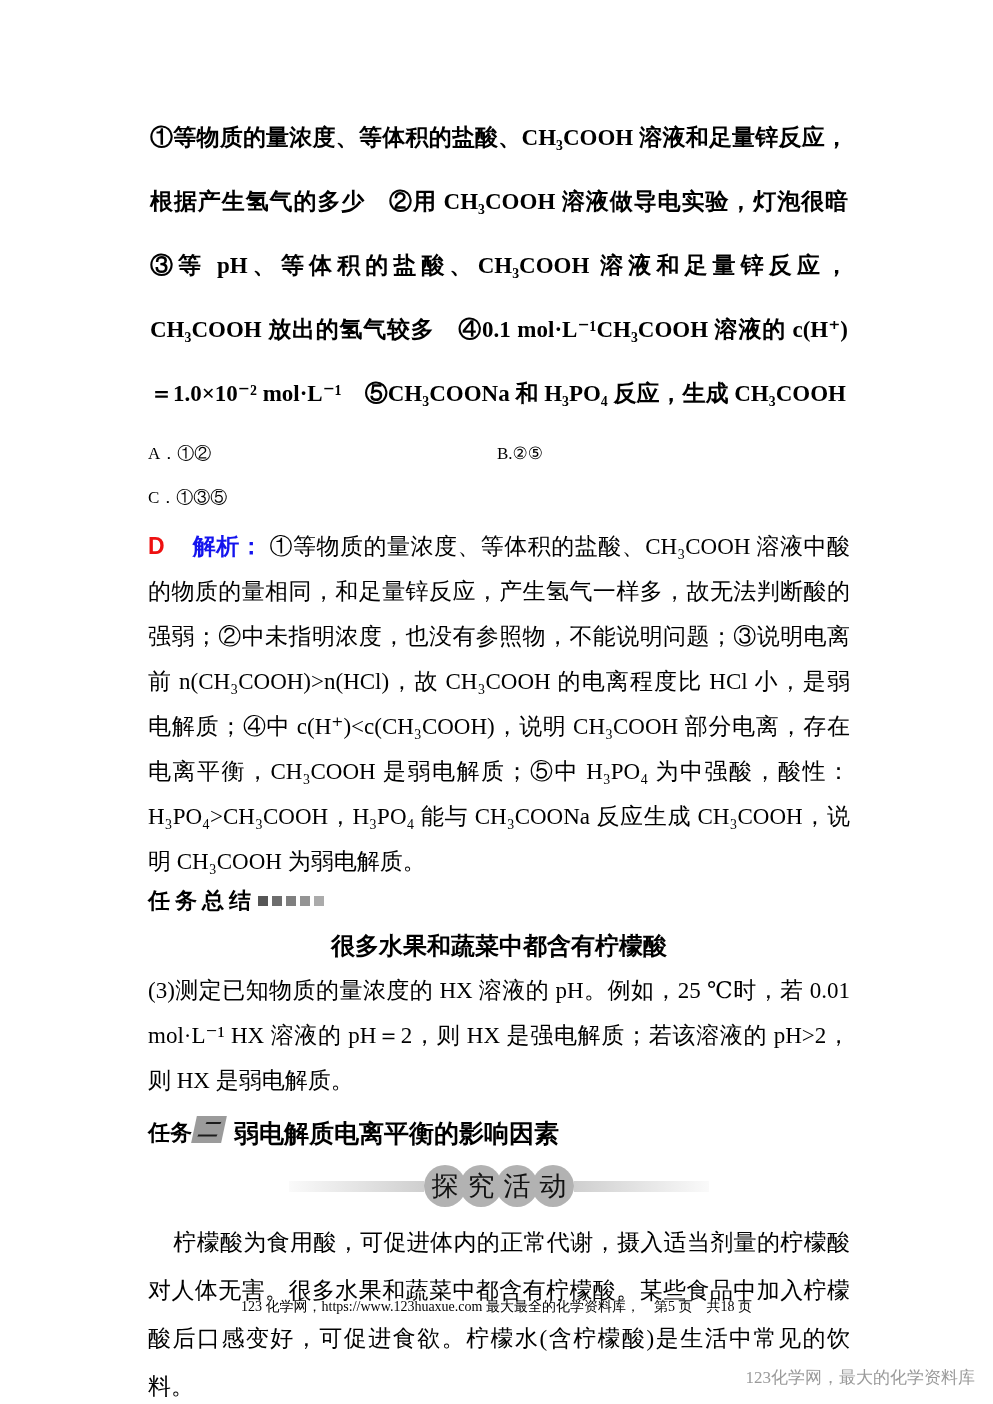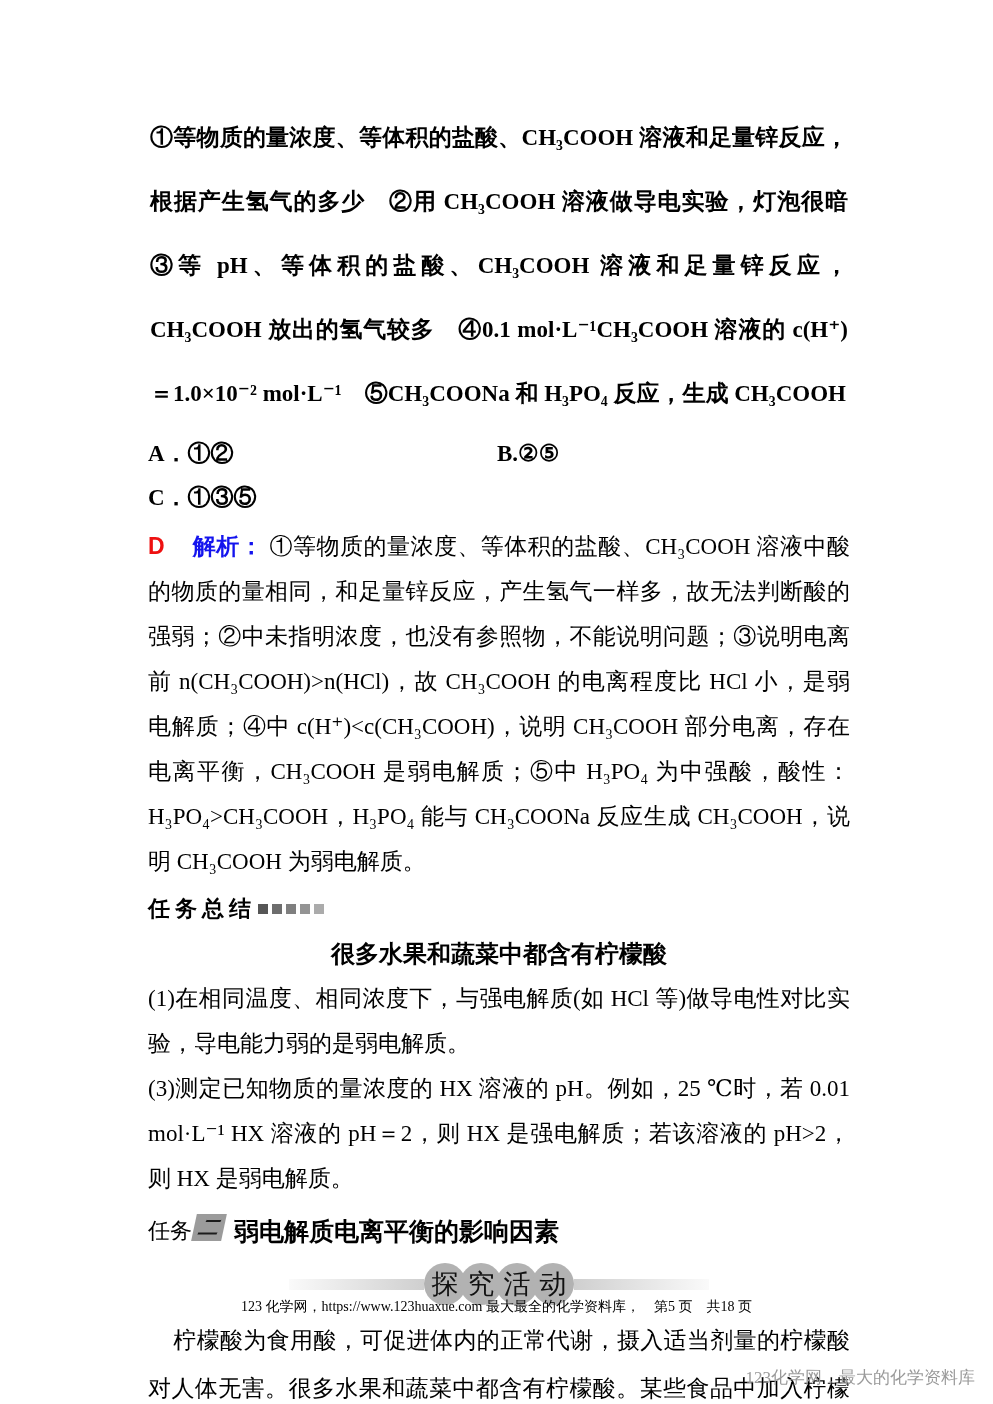--- a/index.html
+++ b/index.html
@@ -17,41 +17,41 @@
   }
   
   .stem{
     margin:2px;
     font-size:23px;line-height:64px;
     font-weight:700;
     text-align:justify;
   }
   .options{
     margin-top:6px;
-    font-size:23px;font-weight:700;
+    font-size:17px;font-weight:400;
   }
   .opt-row{display:flex;line-height:44px;}
   .opt-cell-left{width:349px;}
   .opt-cell-right{flex:1;}
   
   .analysis{
     margin:4px 0 0 0;
     font-size:23px;line-height:45px;
     text-align:justify;
   }
   .answer-letter{
     font-weight:700;margin-right:22px;
     font-family:"Liberation Sans","DejaVu Sans",sans-serif;
   }
   .analysis-label{
     font-weight:700;
     font-family:Liberation Serif, serif;
   }
   .task-summary-row{
-    margin-top:8px;
+    margin-top:0;
     display:flex;align-items:center;
     font-family:"Liberation Sans","DejaVu Sans",sans-serif;
     font-size:22px;font-weight:700;letter-spacing:5px;
     line-height:34px;
   }
   .squares{display:flex;align-items:center;margin-left:2px;}
   .squares i{display:inline-block;width:10px;height:10px;margin-right:4px;}
   .sq1{background:#565656;} .sq2{background:#6d6d6d;} .sq3{background:#7f7f7f;}
   .sq4{background:#949494;} .sq5{background:#ababab;}
   .method-heading{
@@ -65,21 +65,21 @@
     font-size:23px;line-height:45px;
     text-align:justify;
   }
   .task2-row{
     margin-top:10px;
     display:flex;align-items:center;
     line-height:40px;
   }
   .task2-prefix{
     font-family:"Liberation Sans","DejaVu Sans",sans-serif;
-    font-size:22px;font-weight:400;
+    font-size:22px;font-weight:700;
   }
   .task2-badge{
     display:inline-block;
     width:30px;height:27px;line-height:27px;
     background:#9b9b9b;
     color:#1c1c1c;
     text-align:center;
     font-size:20px;font-weight:700;font-style:italic;
     transform:skewX(-12deg);
     margin:0 10px 8px 2px;
@@ -157,21 +157,20 @@
         <i class="sq1"></i>
         <i class="sq2"></i>
         <i class="sq3"></i>
         <i class="sq4"></i>
         <i class="sq5"></i>
       </span>
     </div>
 
     <p class="method-heading">很多水果和蔬菜中都含有柠檬酸</p>
 
-    <p class="method-item">(1)在相同温度、相同浓度下，与强电解质(如 HCl 等)做导电性对比实验，导电能力弱的是弱电解质。</p>
     <p class="method-item">(3)测定已知物质的量浓度的 HX 溶液的 pH。例如，25 ℃时，若 0.01 mol·L⁻¹ HX 溶液的 pH＝2，则 HX 是强电解质；若该溶液的 pH&gt;2，则 HX 是弱电解质。</p>
 
     <div class="task2-row">
       <span class="task2-prefix">任务</span>
       <span class="task2-badge">二</span>
       <span class="task2-title">弱电解质电离平衡的影响因素</span>
     </div>
 
     <div class="banner">
       <span class="banner-bar left"></span>

